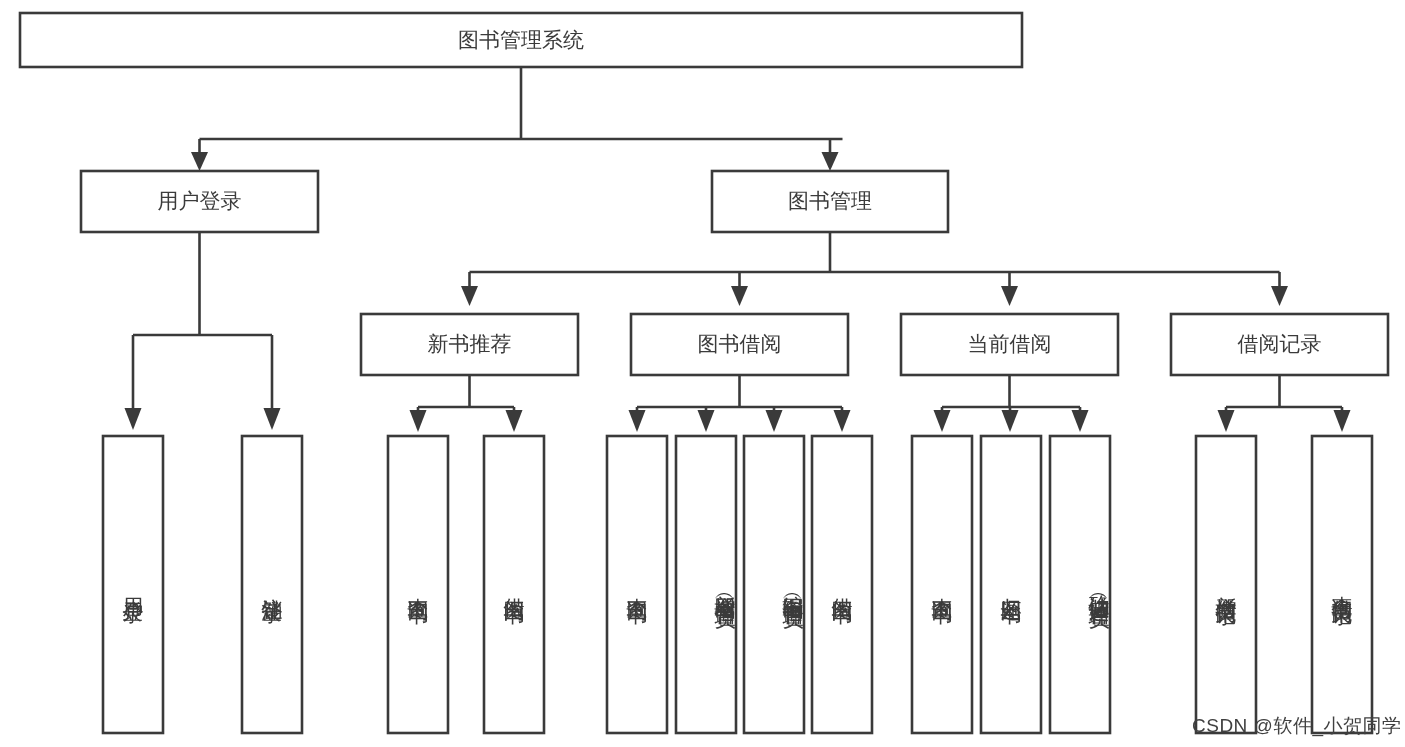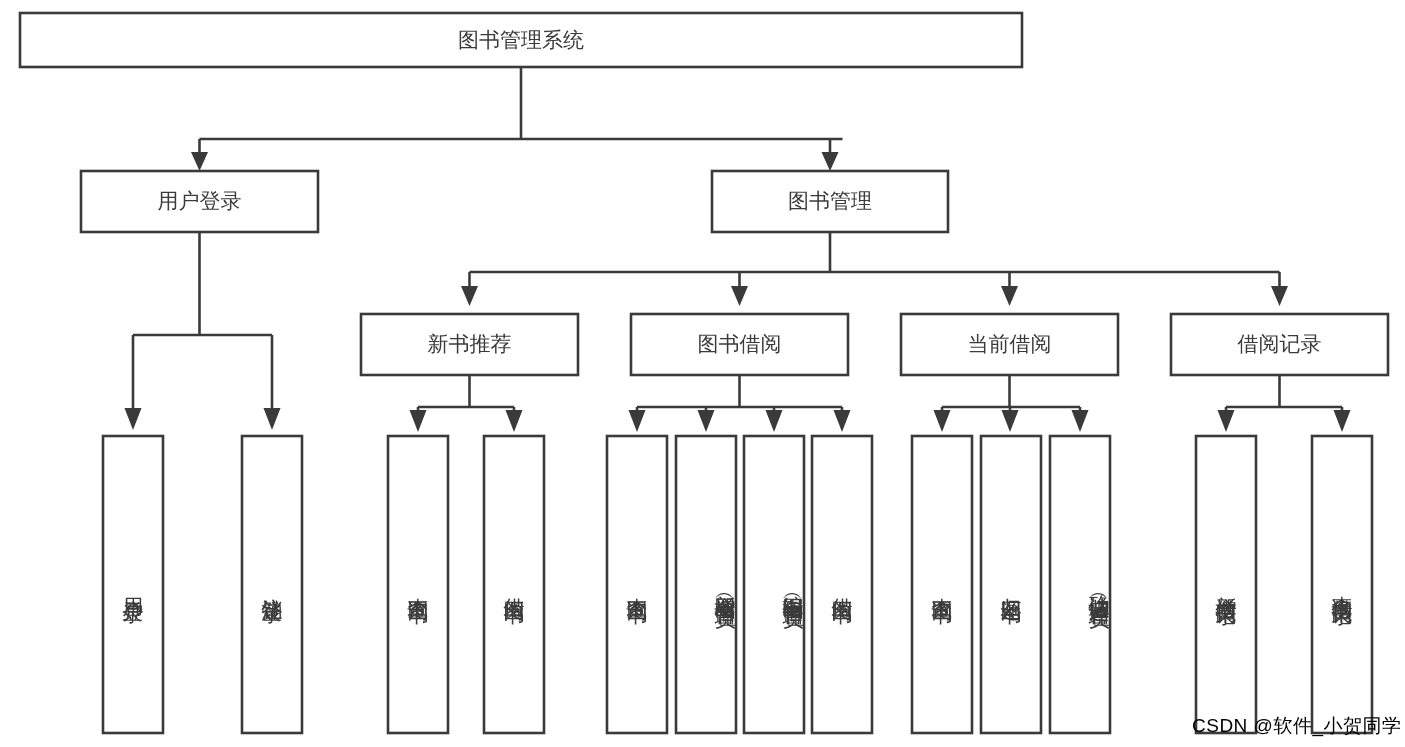--- a/index.html
+++ b/index.html
@@ -57,21 +57,21 @@
     letter-spacing: 2px;
     color: #3b3b3b;
     white-space: nowrap;
     text-align: center;
     pointer-events: none;
   }
   .watermark {
     position: absolute;
     font-family: "Liberation Sans", "DejaVu Sans", sans-serif;
     font-size: 19px;
-    color: #000000;
+    color: #404040;
     white-space: nowrap;
     letter-spacing: 0.5px;
   }
 </style>
 </head>
 <body>
 
 <div id="diagram-root">
 
   <svg id="tree-canvas" viewBox="0 0 1405 747">

